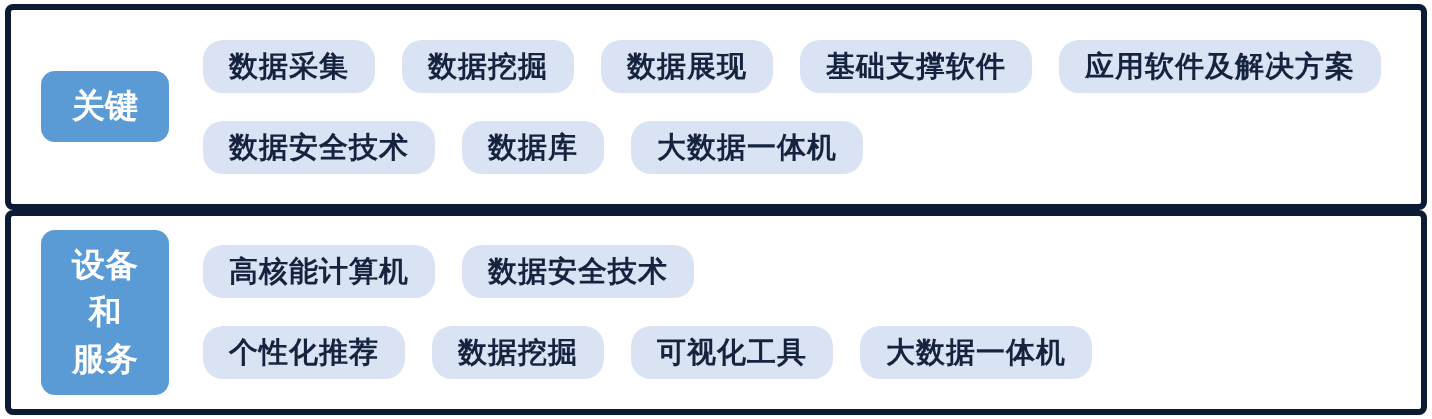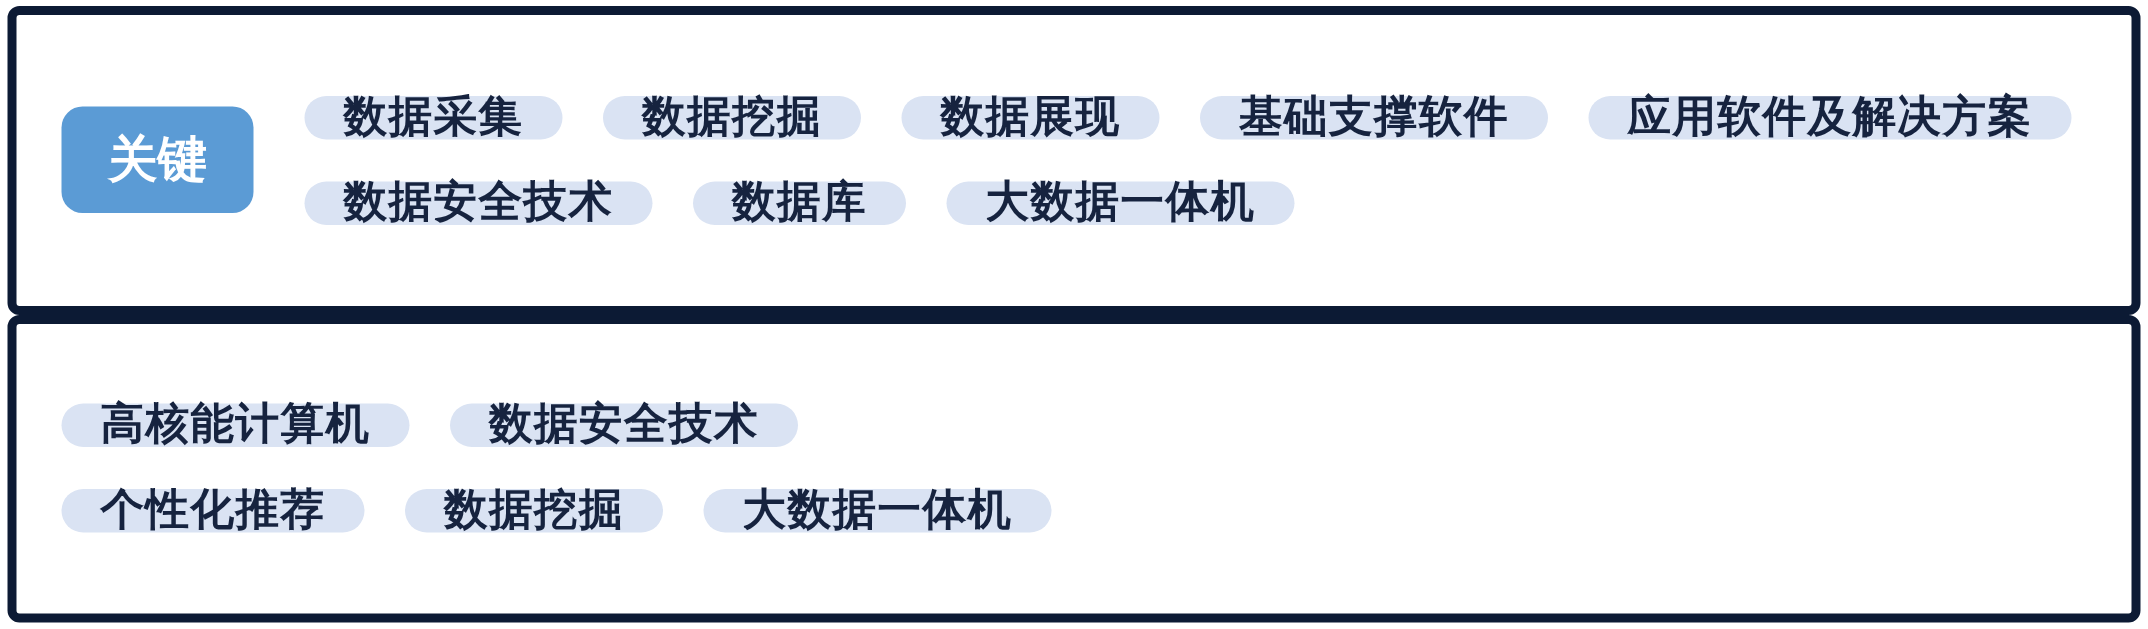--- a/index.html
+++ b/index.html
@@ -66,21 +66,21 @@
     align-items:center;
     gap:27px;
     flex-wrap:nowrap;
   }
   .tag{
     background:var(--tag-bg);
     color:var(--tag-text);
     font-weight:bold;
     font-size:29px;
     line-height:1;
-    padding:0 26px;
+    padding:12px 26px;
     border-radius:20px;
     white-space:nowrap;
     letter-spacing:1px;
   }
 </style>
 </head>
 <body>
 
 <div class="page">
 
@@ -98,26 +98,32 @@
         </div>
       <div class="row">
           <span class="tag">数据安全技术</span>
           <span class="tag">数据库</span>
           <span class="tag">大数据一体机</span>
         </div>
     </div>
   </section>
 
   <section class="panel">
+    <div class="section-label">
+        <div>设备</div>
+        <div>和</div>
+        <div>服务</div>
+      </div>
     <div class="rows">
       <div class="row">
           <span class="tag">高核能计算机</span>
           <span class="tag">数据安全技术</span>
         </div>
       <div class="row">
           <span class="tag">个性化推荐</span>
           <span class="tag">数据挖掘</span>
+          <span class="tag">可视化工具</span>
           <span class="tag">大数据一体机</span>
         </div>
     </div>
   </section>
 
 </div>
 
 </body></html>

